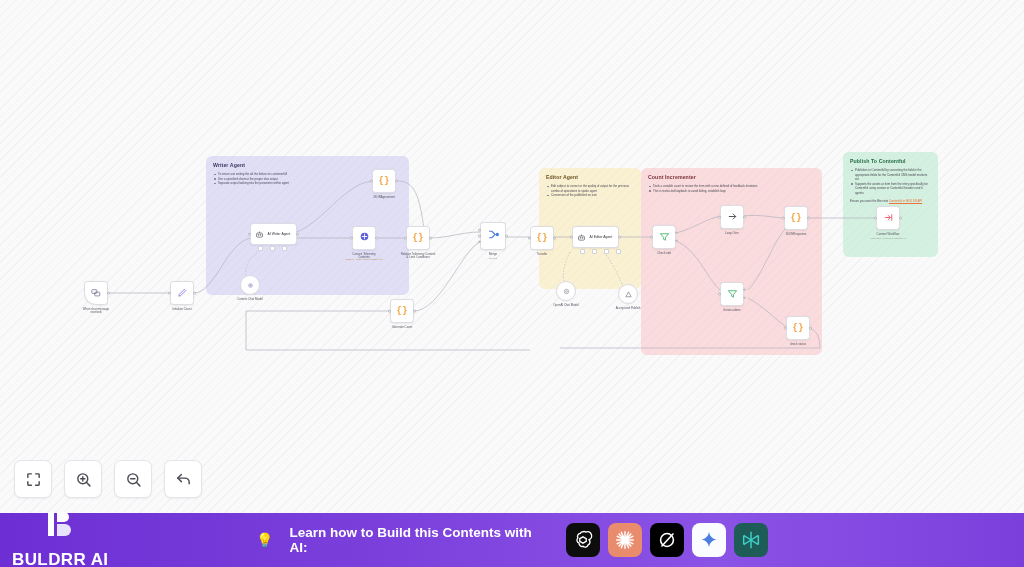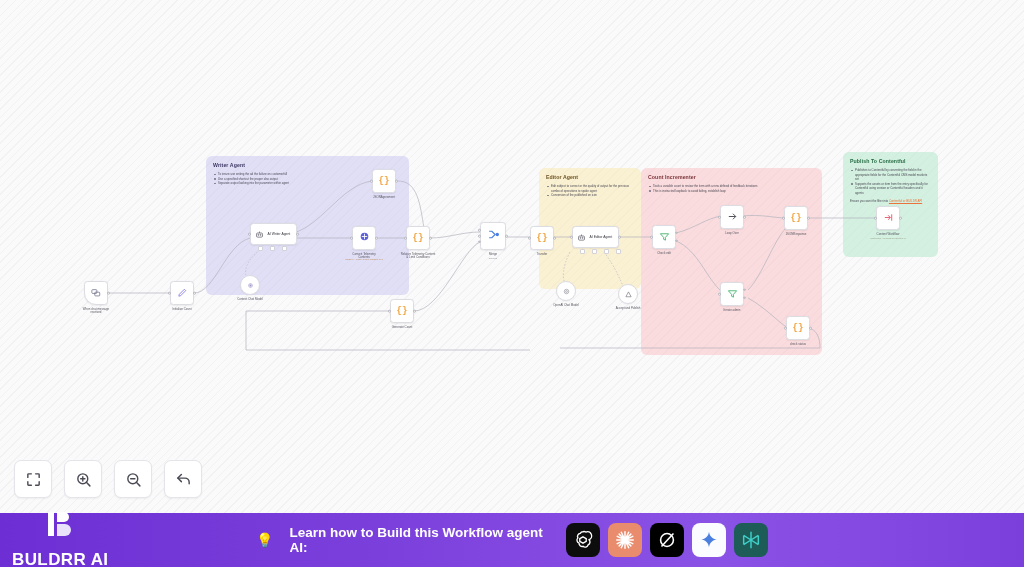--- a/index.html
+++ b/index.html
@@ -520,21 +520,21 @@
         <rect x="1" y="2" width="6" height="24" fill="#ffffff"></rect>
         <path d="M10 2h7a5 5 0 010 10h-7z" fill="#ffffff"></path>
         <path d="M10 14h8a6 6 0 010 12h-8z" fill="#e9e2fb"></path>
       </svg>
     </span>
     <span id="brand-name">BULDRR AI</span>
   </div>
 
   <div id="cta">
     <span id="bulb">💡</span>
-    <span id="cta-text">Learn how to Build this Workflow agent AI:</span>
+    <span id="cta-text">Learn how to Build this Contents with AI:</span>
     <div id="logos">
       <div class="logo" style="background:#0d0d0d">
         <svg width="22" height="22" viewBox="0 0 24 24" fill="none" stroke="#fff" stroke-width="1.5">
           <path d="M12 3a3.4 3.4 0 00-3 1.7 3.4 3.4 0 00-2.6 5 3.4 3.4 0 001.3 5.6 3.4 3.4 0 004.3 3.6 3.4 3.4 0 005.6-1.6 3.4 3.4 0 001-5.5A3.4 3.4 0 0015 3.3 3.4 3.4 0 0012 3z"></path>
           <path d="M12 8.5l3.5 2v3l-3.5 2-3.5-2v-3z"></path>
         </svg>
       </div>
       <div class="logo" style="background:#e98b6d">
         <svg width="22" height="22" viewBox="0 0 24 24" stroke="#fff" stroke-width="1.6" stroke-linecap="round">
           <path d="M12 3v18M3 12h18M5.6 5.6l12.8 12.8M18.4 5.6L5.6 18.4M8 3.5l8 17M16 3.5l-8 17M3.5 8l17 8M3.5 16l17-8"></path>

